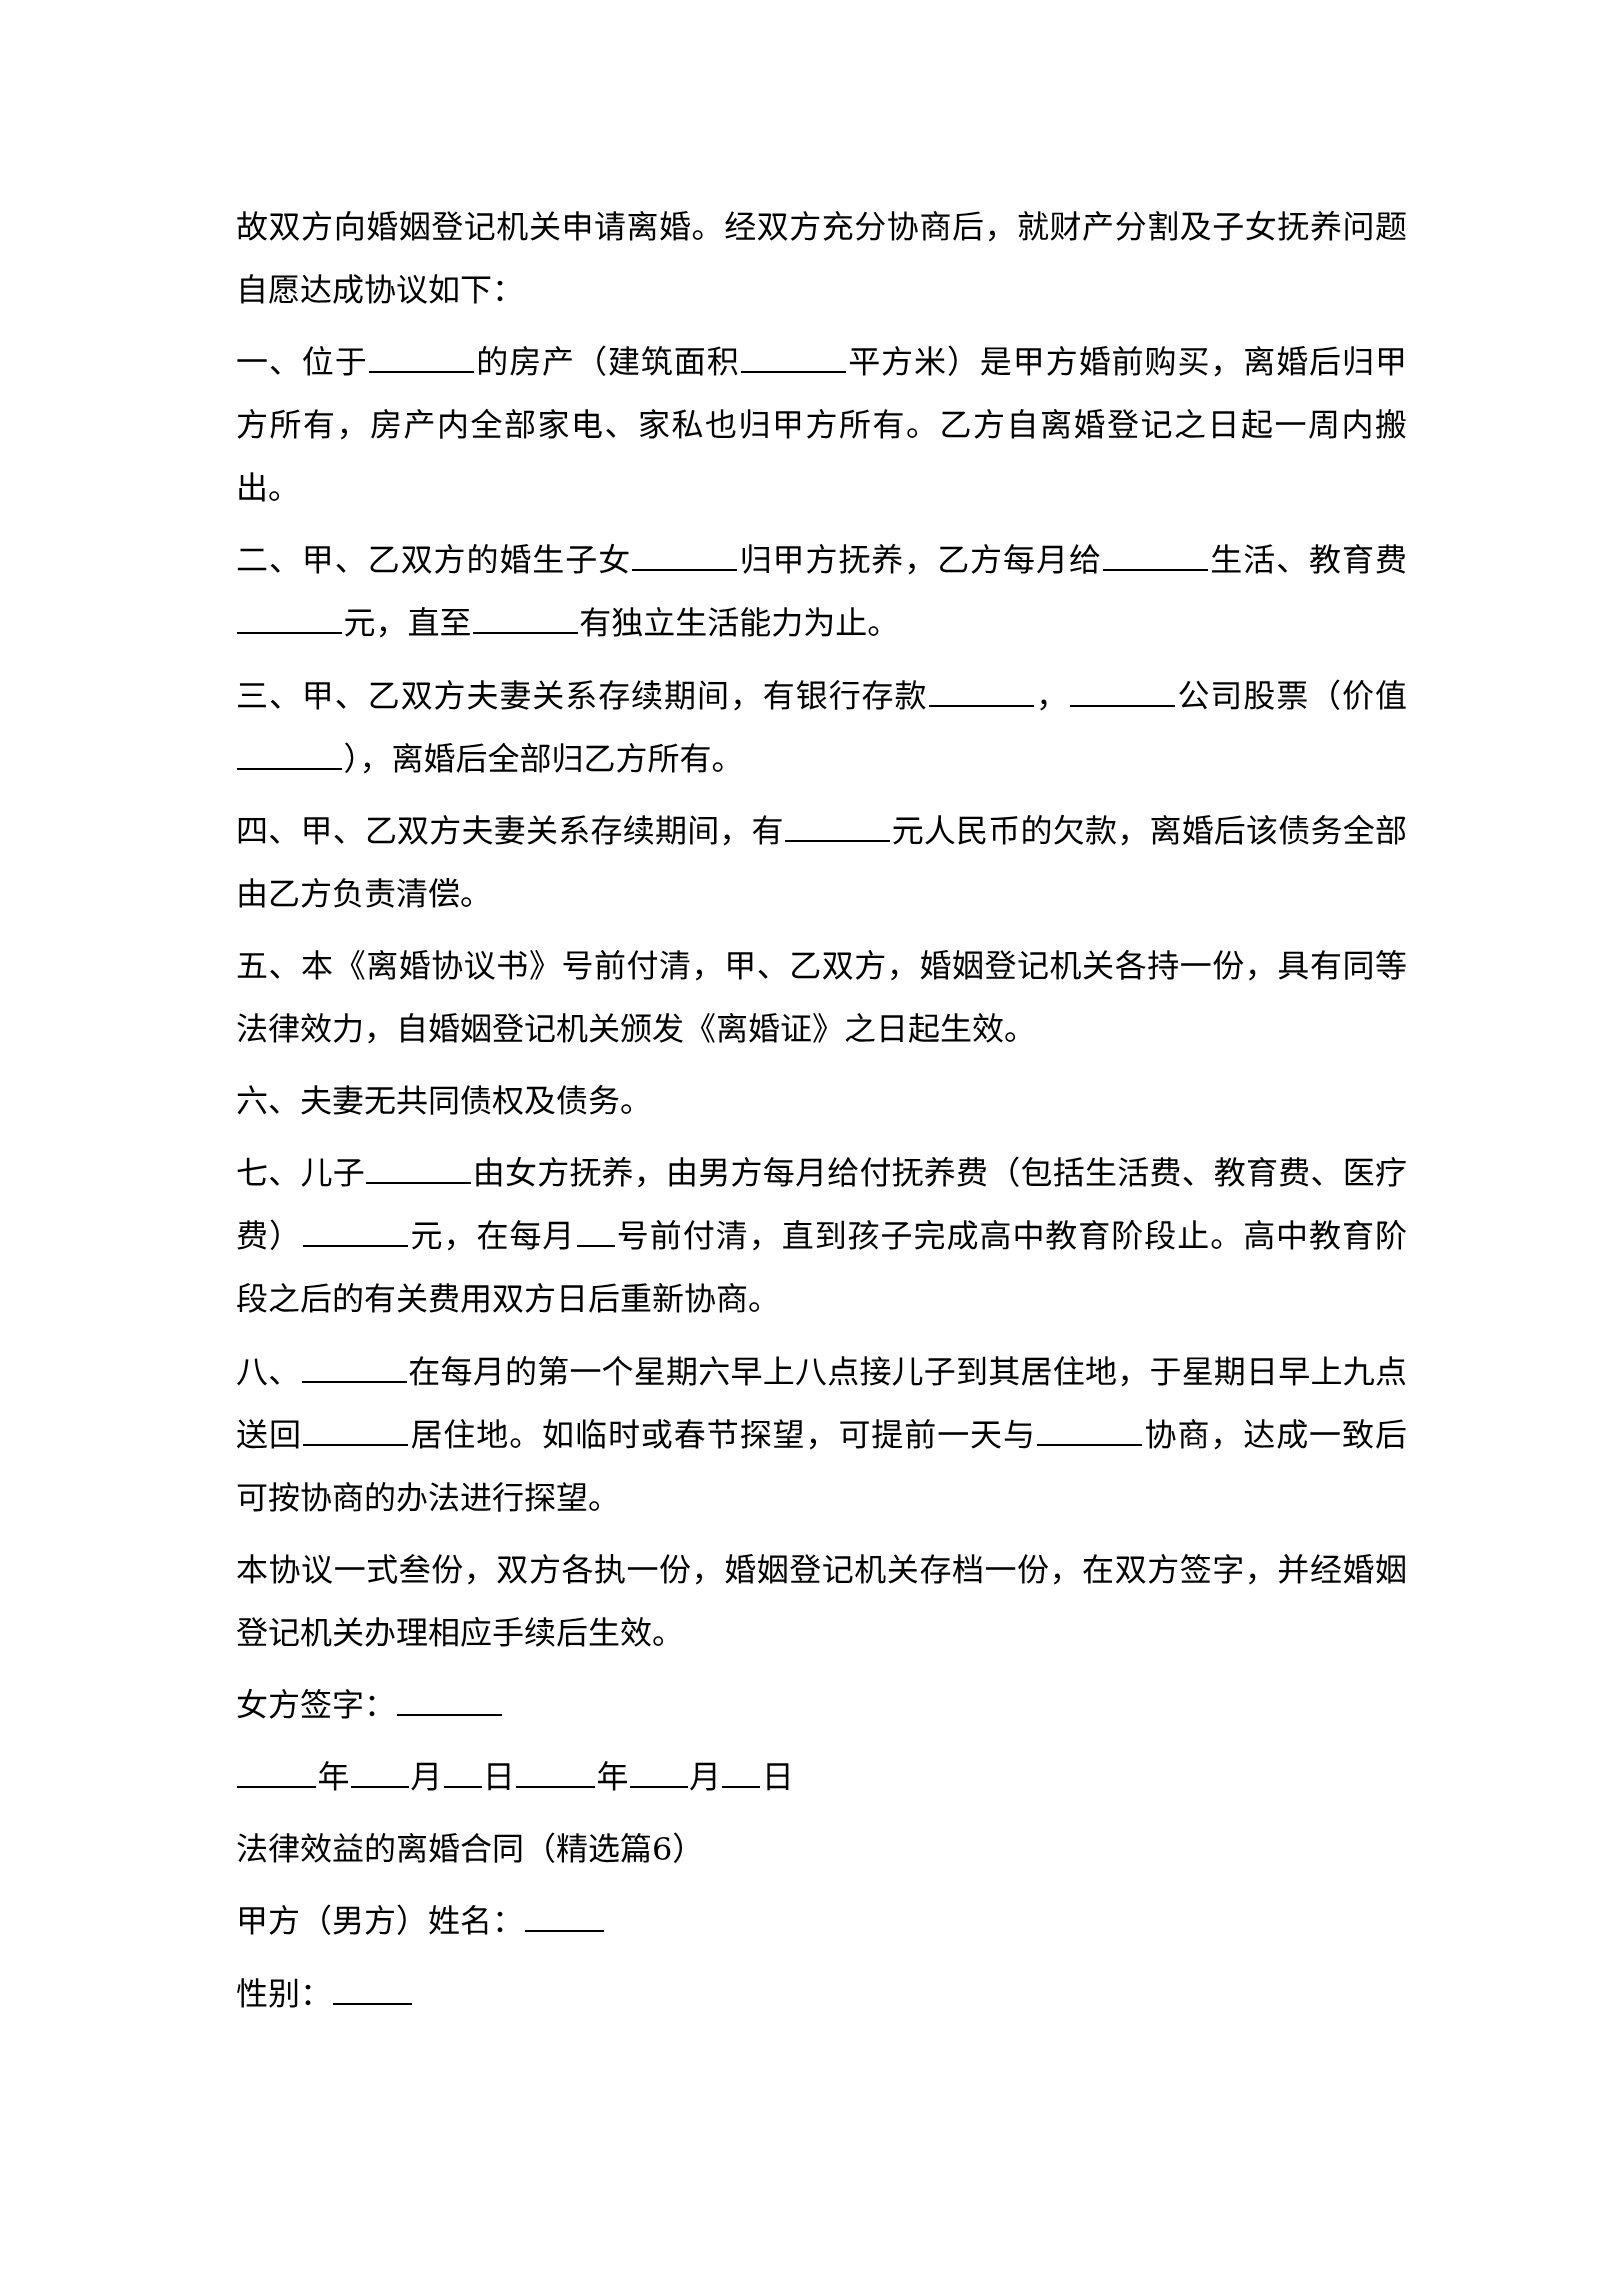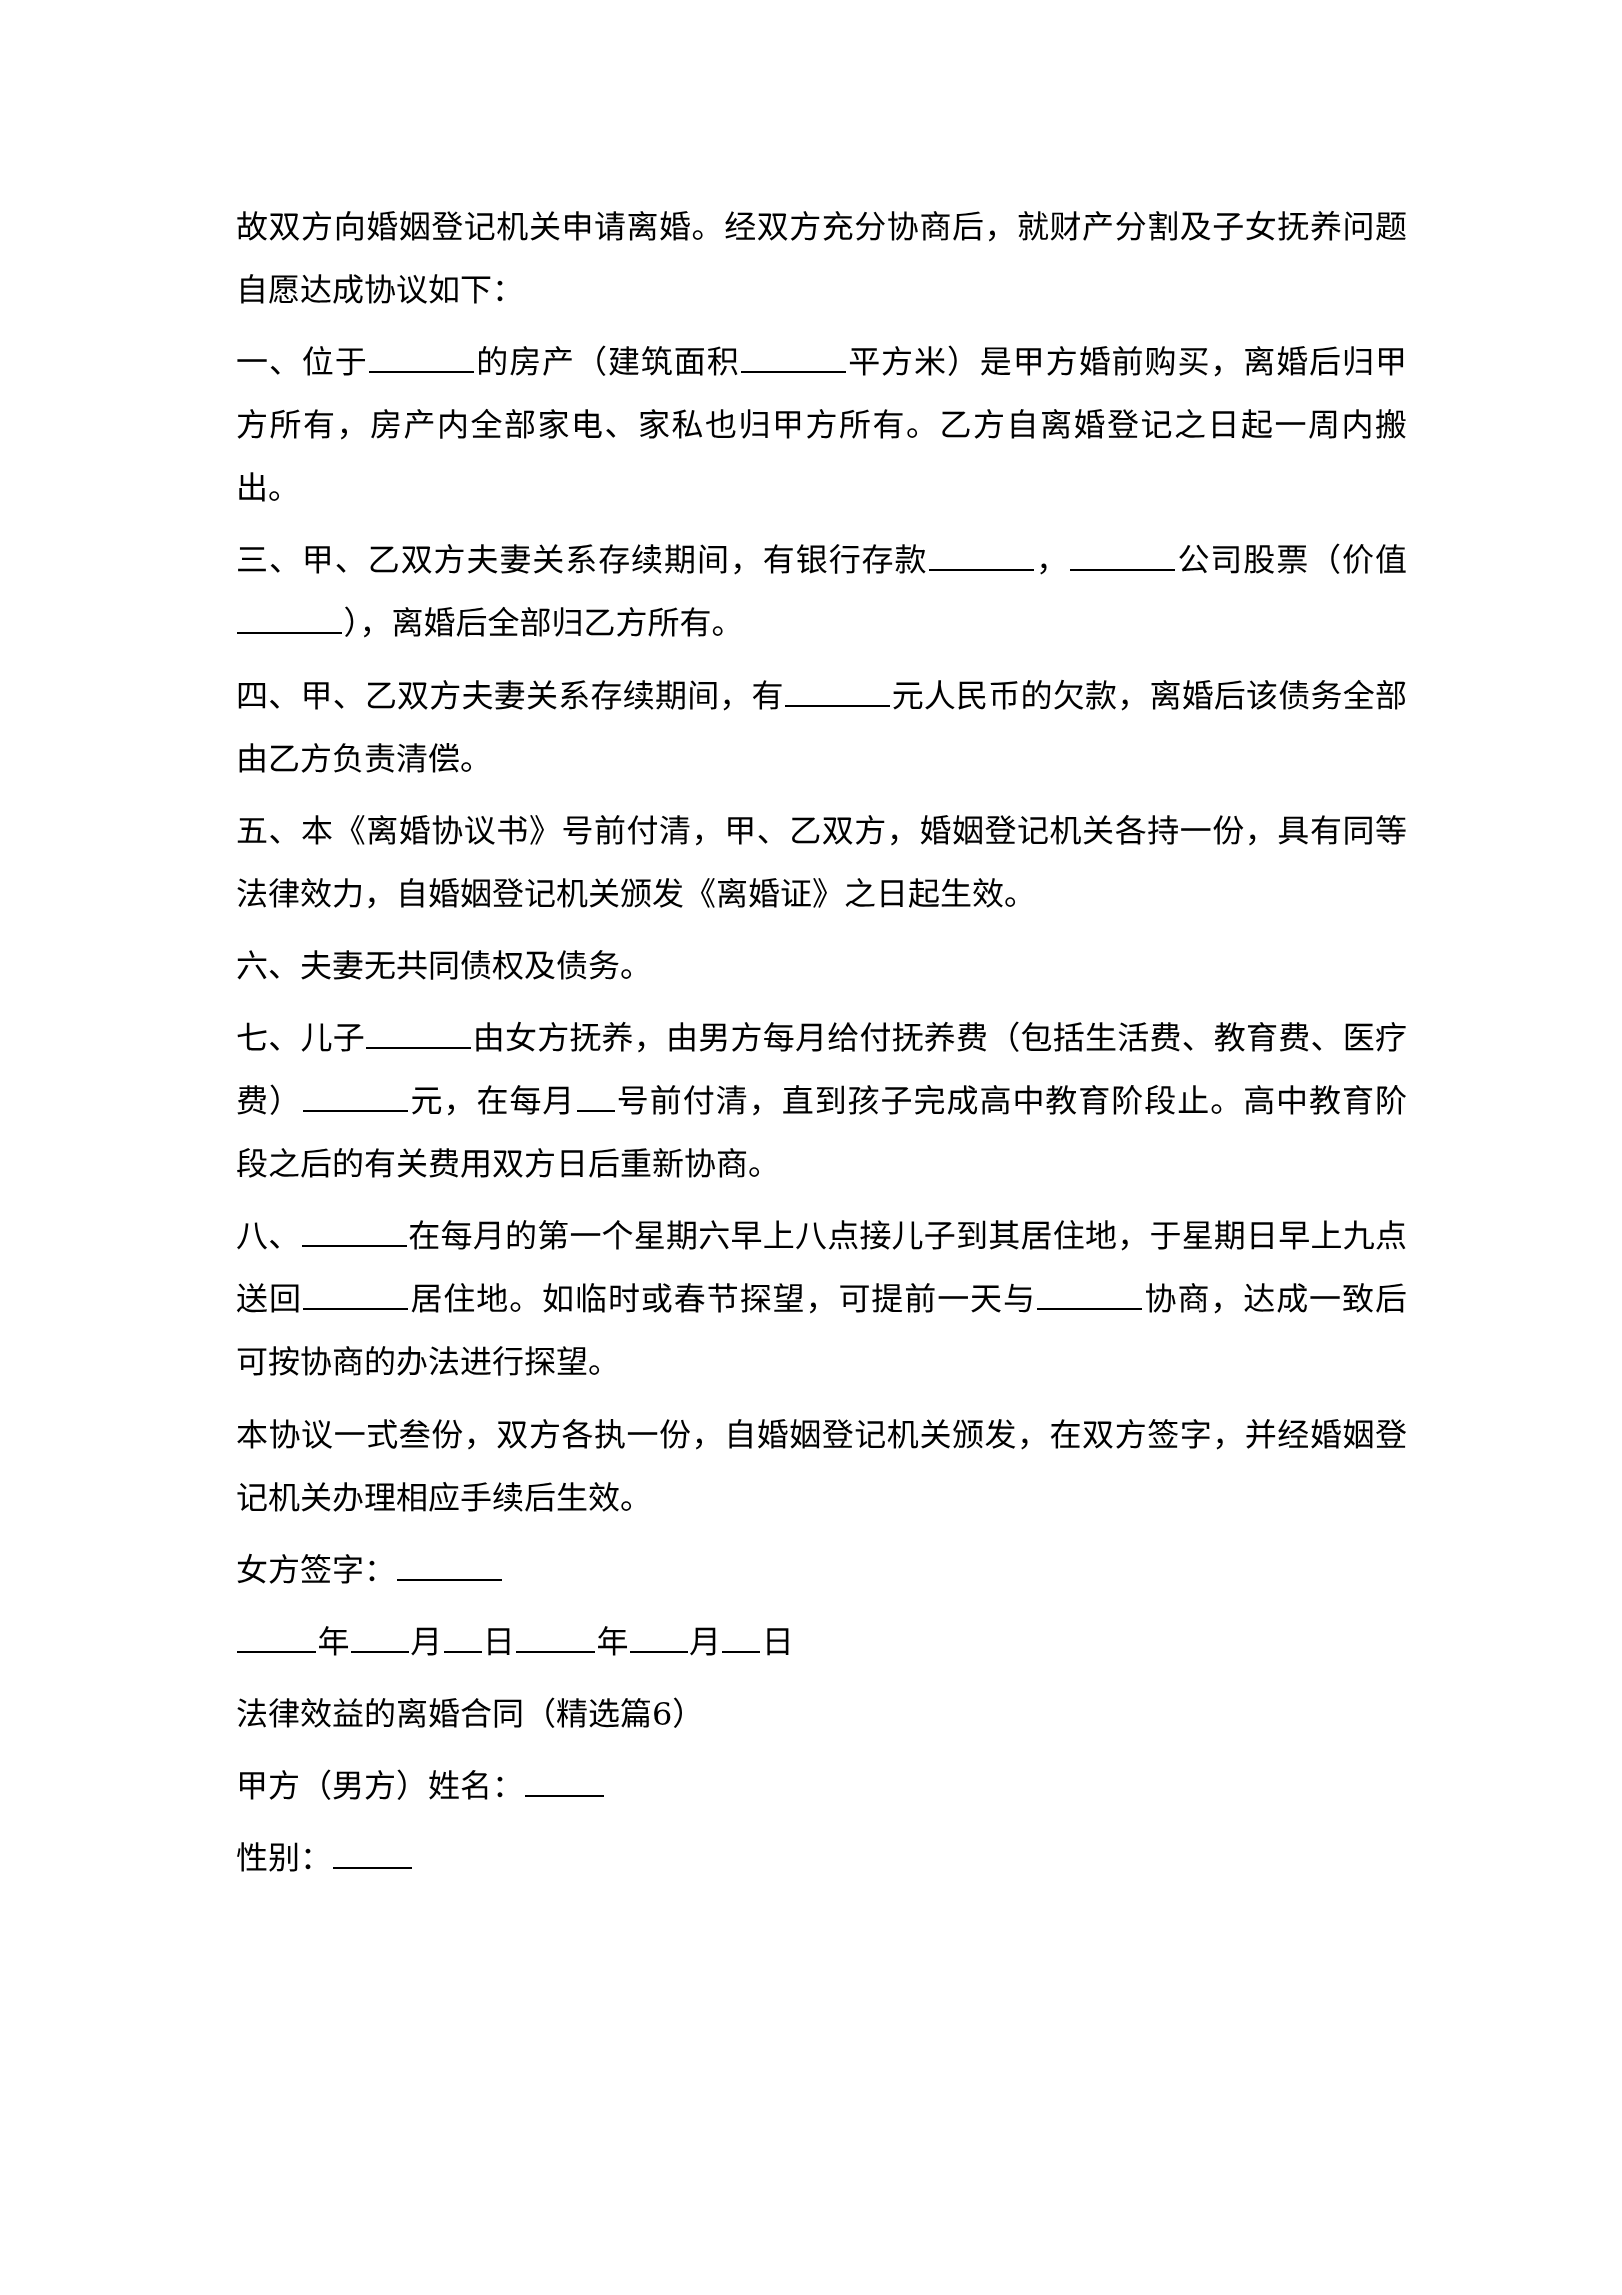--- a/index.html
+++ b/index.html
@@ -43,27 +43,28 @@
   .b-sm { width: 58px; }
   .b-xs { width: 38px; }
 </style>
 </head>
 <body>
 
 <div class="page">
   <div class="doc-body" id="doc-body">
       <div class="para"><span>故双方向婚姻登记机关申请离婚。经双方充分协商后，就财产分割及子女抚养问题自愿达成协议如下：</span></div>
       <div class="para"><span>一、位于</span><span class="blank b-lg"></span><span>的房产（建筑面积</span><span class="blank b-lg"></span><span>平方米）是甲方婚前购买，离婚后归甲方所有，房产内全部家电、家私也归甲方所有。乙方自离婚登记之日起一周内搬出。</span></div>
+      <div class="para"><span>二、甲、乙双方的婚生子女</span><span class="blank b-lg"></span><span>归甲方抚养，乙方每月给</span><span class="blank b-lg"></span><span>生活、教育费</span><span class="blank b-lg"></span><span>元，直至</span><span class="blank b-lg"></span><span>有独立生活能力为止。</span></div>
       <div class="para"><span>三、甲、乙双方夫妻关系存续期间，有银行存款</span><span class="blank b-lg"></span><span>，</span><span class="blank b-lg"></span><span>公司股票（价值</span><span class="blank b-lg"></span><span>），离婚后全部归乙方所有。</span></div>
       <div class="para"><span>四、甲、乙双方夫妻关系存续期间，有</span><span class="blank b-lg"></span><span>元人民币的欠款，离婚后该债务全部由乙方负责清偿。</span></div>
       <div class="para"><span>五、本《离婚协议书》号前付清，甲、乙双方，婚姻登记机关各持一份，具有同等法律效力，自婚姻登记机关颁发《离婚证》之日起生效。</span></div>
       <div class="para"><span>六、夫妻无共同债权及债务。</span></div>
       <div class="para"><span>七、儿子</span><span class="blank b-lg"></span><span>由女方抚养，由男方每月给付抚养费（包括生活费、教育费、医疗费）</span><span class="blank b-lg"></span><span>元，在每月</span><span class="blank b-xs"></span><span>号前付清，直到孩子完成高中教育阶段止。高中教育阶段之后的有关费用双方日后重新协商。</span></div>
       <div class="para"><span>八、</span><span class="blank b-lg"></span><span>在每月的第一个星期六早上八点接儿子到其居住地，于星期日早上九点送回</span><span class="blank b-lg"></span><span>居住地。如临时或春节探望，可提前一天与</span><span class="blank b-lg"></span><span>协商，达成一致后可按协商的办法进行探望。</span></div>
-      <div class="para"><span>本协议一式叁份，双方各执一份，自婚姻登记机关颁发，在双方签字，并经婚姻登记机关办理相应手续后生效。</span></div>
+      <div class="para"><span>本协议一式叁份，双方各执一份，婚姻登记机关存档一份，在双方签字，并经婚姻登记机关办理相应手续后生效。</span></div>
       <div class="para"><span>女方签字：</span><span class="blank b-lg"></span></div>
       <div class="para"><span class="blank b-md"></span><span>年</span><span class="blank b-sm"></span><span>月</span><span class="blank b-xs"></span><span>日</span><span class="blank b-md"></span><span>年</span><span class="blank b-sm"></span><span>月</span><span class="blank b-xs"></span><span>日</span></div>
       <div class="para"><span>法律效益的离婚合同（精选篇6）</span></div>
       <div class="para"><span>甲方（男方）姓名：</span><span class="blank b-md"></span></div>
       <div class="para"><span>性别：</span><span class="blank b-md"></span></div>
     </div>
 </div>
 
 
 </body></html>

